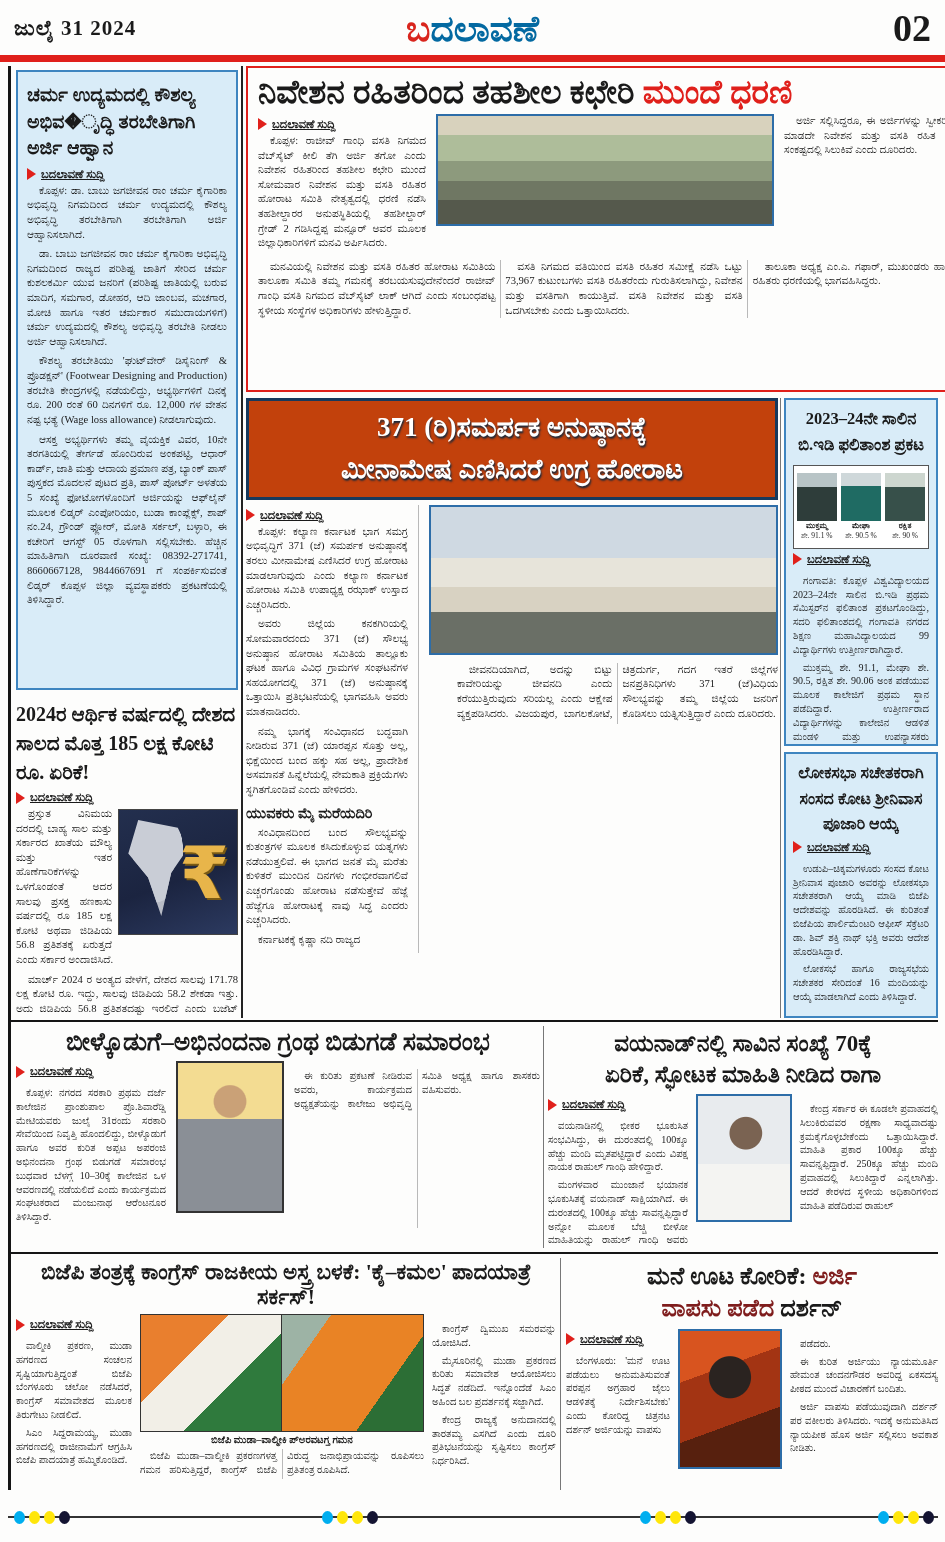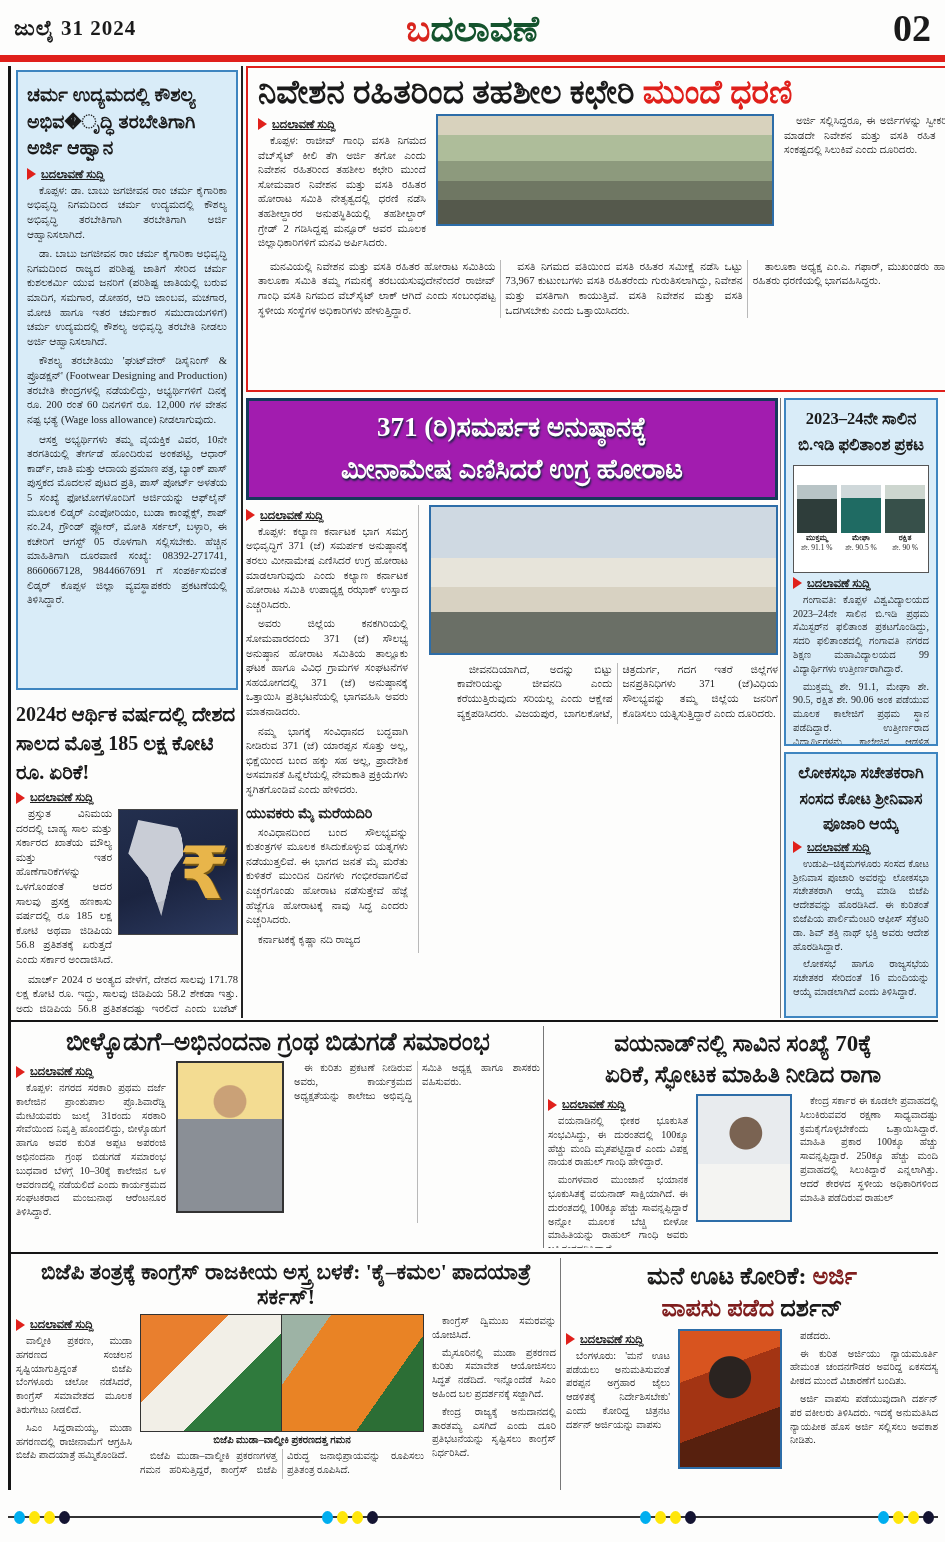--- a/index.html
+++ b/index.html
@@ -3,21 +3,21 @@
 <meta charset="utf-8">
 <style>
   html,body{margin:0;padding:0;}
   body{width:945px;height:1542px;position:relative;background:#fdfdfc;
        font-family:"Liberation Serif","DejaVu Serif",serif;color:#1a1a1a;}
   .abs{position:absolute;}
   
   .m-date{left:14px;top:16px;font-size:21px;font-weight:bold;letter-spacing:1px;}
   .m-title{left:0;right:0;top:8px;text-align:center;font-size:36px;font-weight:bold;}
   .m-title .t-red{color:#d9251d;}
-  .m-title .t-blue{color:#14532d;}
+  .m-title .t-blue{color:#0369a1;}
   .m-page{right:14px;top:6px;font-size:38px;font-weight:bold;}
   .m-rule{left:0;top:55px;width:945px;height:7px;background:#e0201b;}
   .gutter{left:8px;top:66px;width:3px;height:1424px;background:#151515;}
   .vrule{width:2px;background:#222;}
   .hrule{height:2px;background:#151515;}
   
   .byline{display:flex;align-items:center;gap:5px;margin:4px 0 3px 0;}
   .tri{width:0;height:0;border-left:9px solid #e0201b;border-top:6px solid transparent;border-bottom:6px solid transparent;}
   .byline b{font-size:11.5px;text-decoration:underline;}
   .bodytext{font-size:10.6px;line-height:1.38;text-align:justify;}
@@ -37,38 +37,38 @@
                 radial-gradient(ellipse at 40% 75%,#b8bcc6 0 45%,transparent 46%);
      clip-path:polygon(20% 0,80% 8%,95% 30%,70% 55%,55% 100%,35% 60%,5% 35%);}
   
   .tahsil{border:2px solid #e0201b;box-sizing:border-box;padding:4px 10px;}
   .tahsil-head{font-size:33px;font-weight:bold;line-height:1.15;margin:2px 0 2px 0;}
   .tahsil-head .hred{color:#e0201b;}
   .photo{border:2px solid #2d6da8;box-sizing:border-box;}
   .crowd-photo{background:
      linear-gradient(180deg,#d8d2bd 0 18%,#aebd9a 18% 42%,#8d9a7d 42% 60%,#6f7763 60% 78%,#55594c 78% 100%);}
   
-  .head371{background:#a21caf;border:3px solid #17395c;color:#fff;text-align:center;
+  .head371{background:#c2410c;border:3px solid #17395c;color:#fff;text-align:center;
      font-size:27px;font-weight:bold;line-height:1.55;padding:6px 4px;text-shadow:1px 2px 2px #12283d;}
   .group-photo{background:
      linear-gradient(180deg,#cfd9e2 0 35%,#e7e4da 35% 55%,#d8d2c2 55% 72%,#6a6f66 72% 100%),
      radial-gradient(circle at 70% 60%,#e8b330 0 6%,transparent 7%);}
   .subhead371{font-size:14.5px;font-weight:bold;margin:4px 0 3px 0;}
   
   .bed-head{font-size:16.5px;font-weight:bold;text-align:center;line-height:1.6;}
   .stu-strip{background:#fff;border:1px solid #555;display:flex;justify-content:space-between;
-     padding:19px 3px;margin:6px 0 2px 0;}
+     padding:7px 3px;margin:6px 0 2px 0;}
   .stu{width:31%;text-align:center;}
   .stu-photo{width:100%;height:48px;}
   .stu:nth-child(1) .stu-photo{background:linear-gradient(180deg,#b8c4c6 0 30%,#2e3d3a 30% 100%);}
   .stu:nth-child(2) .stu-photo{background:linear-gradient(180deg,#cfd8da 0 28%,#1f6b63 28% 100%);}
   .stu:nth-child(3) .stu-photo{background:linear-gradient(180deg,#cdd6cf 0 30%,#37504a 30% 100%);}
   .stu-name{font-size:7.5px;font-weight:bold;}
   .stu-score{font-size:7.5px;}
-  .small-body{font-size:10px;line-height:1.38;text-align:justify;}
+  .small-body{font-size:10px;line-height:1.38;text-align:justify;margin-top:8px;}
   .small-body p{margin:0 0 4px 0;text-indent:10px;}
   .kota-head{font-size:16px;font-weight:bold;text-align:center;line-height:1.6;}
   
   .fw-head{font-size:25px;font-weight:bold;text-align:center;margin:2px 0 4px 0;}
   .portrait-man{background:
      radial-gradient(circle at 50% 26%,#caa177 0 13%,transparent 14%),
      linear-gradient(180deg,#f3dc92 0 38%,#8a8f96 38% 100%);}
   .way-head{font-size:23px;font-weight:bold;text-align:center;line-height:1.35;margin:2px 0 4px 0;}
   .rahul-photo{background:
      radial-gradient(circle at 52% 30%,#7a6352 0 16%,transparent 17%),
@@ -291,21 +291,21 @@
       <div class="small-body">
         <p>ವಾಲ್ಮೀಕಿ ಪ್ರಕರಣ, ಮುಡಾ ಹಗರಣದ ಸಂಚಲನ ಸೃಷ್ಟಿಯಾಗುತ್ತಿದ್ದಂತೆ ಬಿಜೆಪಿ ಬೆಂಗಳೂರು ಚಲೋ ನಡೆಸಿದರೆ, ಕಾಂಗ್ರೆಸ್ ಸಮಾವೇಶದ ಮೂಲಕ ತಿರುಗೇಟು ನೀಡಲಿದೆ.</p>
         <p>ಸಿಎಂ ಸಿದ್ದರಾಮಯ್ಯ, ಮುಡಾ ಹಗರಣದಲ್ಲಿ ರಾಜೀನಾಮೆಗೆ ಆಗ್ರಹಿಸಿ ಬಿಜೆಪಿ ಪಾದಯಾತ್ರೆ ಹಮ್ಮಿಕೊಂಡಿದೆ.</p>
       </div>
     </div>
     <div style="width:284px;flex:none;">
       <div style="display:flex;">
         <div class="flag-cong" style="width:142px;height:118px;border:1px solid #333;box-sizing:border-box;"></div>
         <div class="flag-bjp" style="width:142px;height:118px;border:1px solid #333;border-left:none;box-sizing:border-box;"></div>
       </div>
-      <div class="caption">ಬಿಜೆಪಿ ಮುಡಾ–ವಾಲ್ಮೀಕಿ ಪ್ರಕರಣದತ್ತ ಗಮನ</div>
+      <div class="caption">ಬಿಜೆಪಿ ಮುಡಾ–ವಾಲ್ಮೀಕಿ ಪ್ಅರವಟಗ್ತ ಗಮನ</div>
       <div class="small-body cols2" style="margin-top:3px;">
         <p>ಬಿಜೆಪಿ ಮುಡಾ–ವಾಲ್ಮೀಕಿ ಪ್ರಕರಣಗಳತ್ತ ಗಮನ ಹರಿಸುತ್ತಿದ್ದರೆ, ಕಾಂಗ್ರೆಸ್ ಬಿಜೆಪಿ ವಿರುದ್ಧ ಜನಾಭಿಪ್ರಾಯವನ್ನು ರೂಪಿಸಲು ಪ್ರತಿತಂತ್ರ ರೂಪಿಸಿದೆ.</p>
       </div>
     </div>
     <div class="small-body" style="flex:1;">
       <p>ಕಾಂಗ್ರೆಸ್ ದ್ವಿಮುಖ ಸಮರವನ್ನು ಯೋಜಿಸಿದೆ.</p>
       <p>ಮೈಸೂರಿನಲ್ಲಿ ಮುಡಾ ಪ್ರಕರಣದ ಕುರಿತು ಸಮಾವೇಶ ಆಯೋಜಿಸಲು ಸಿದ್ಧತೆ ನಡೆದಿದೆ. ಇನ್ನೊಂದೆಡೆ ಸಿಎಂ ಅಹಿಂದ ಬಲ ಪ್ರದರ್ಶನಕ್ಕೆ ಸಜ್ಜಾಗಿದೆ.</p>
       <p>ಕೇಂದ್ರ ರಾಜ್ಯಕ್ಕೆ ಅನುದಾನದಲ್ಲಿ ತಾರತಮ್ಯ ಎಸಗಿದೆ ಎಂದು ದೂರಿ ಪ್ರತಿಭಟನೆಯನ್ನು ಸೃಷ್ಟಿಸಲು ಕಾಂಗ್ರೆಸ್ ನಿರ್ಧರಿಸಿದೆ.</p>
     </div>
   </div>

